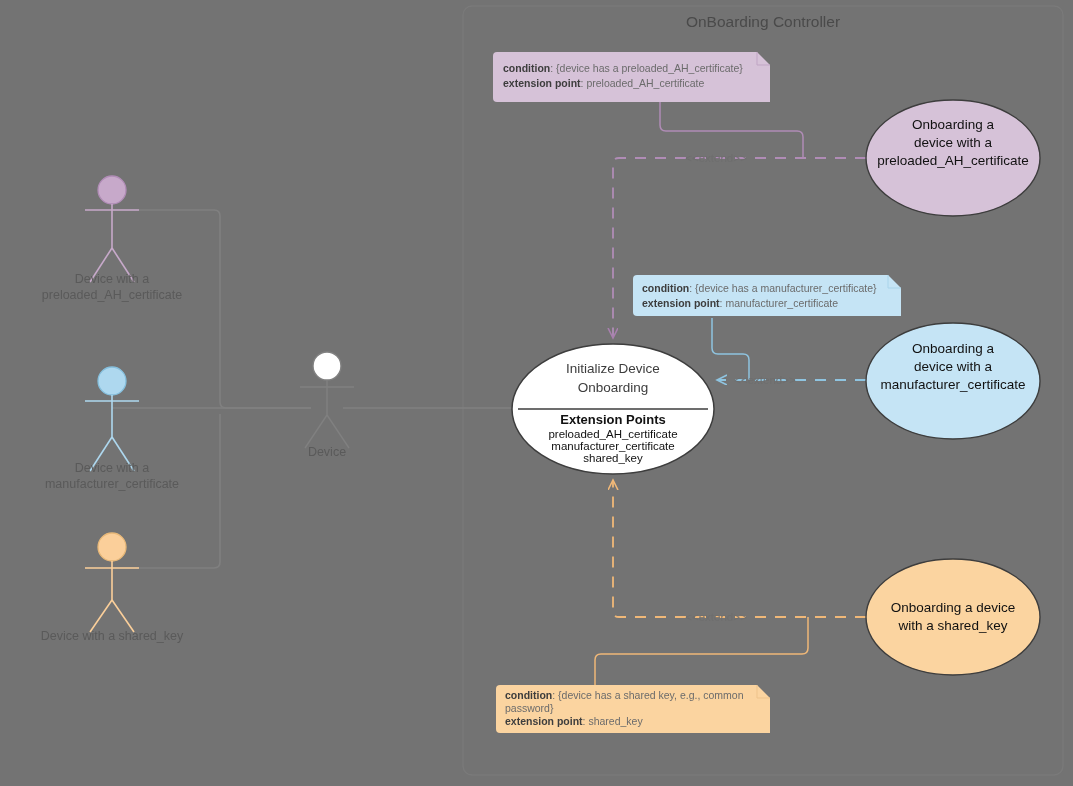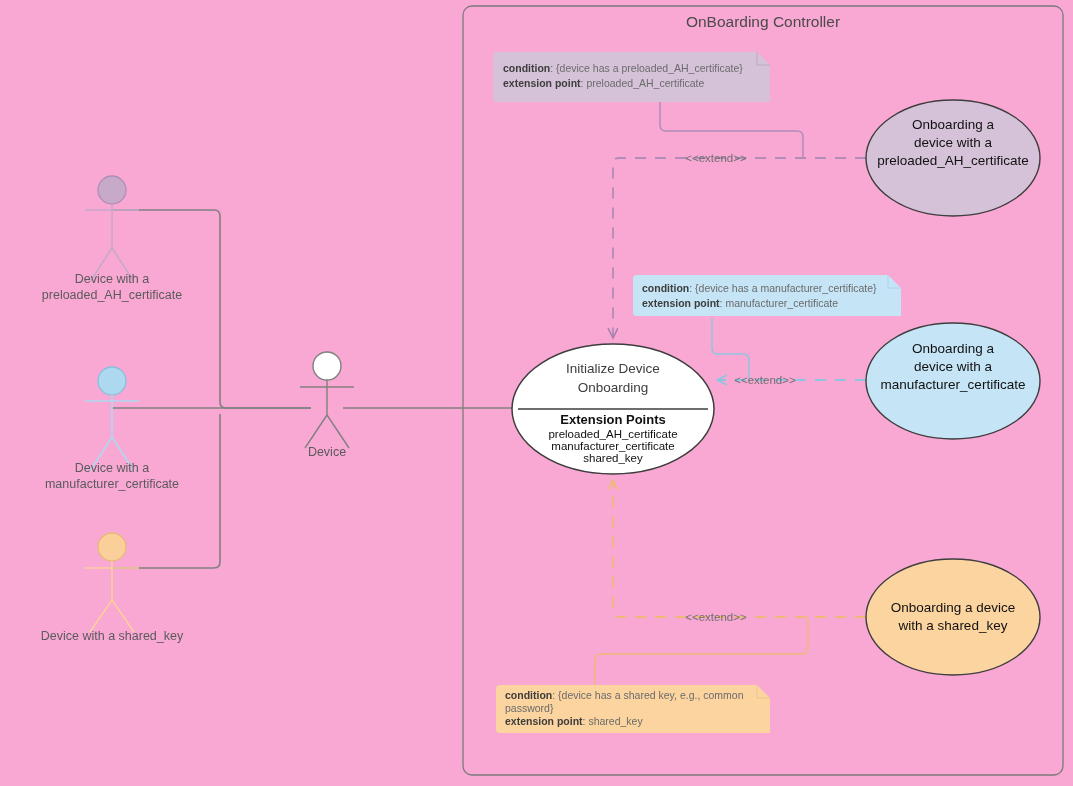--- a/index.html
+++ b/index.html
@@ -7,21 +7,21 @@
     padding: 0;
     background: #ffffff;
   }
   body {
     font-family: "Liberation Sans", sans-serif;
   }
   #canvas {
     position: relative;
     width: 1073px;
     height: 786px;
-    background: #f9a8d4;
+    background: #737373;
     overflow: hidden;
   }
   #diagram-svg {
     position: absolute;
     left: 0;
     top: 0;
     width: 1073px;
     height: 786px;
   }
   .note-text {

